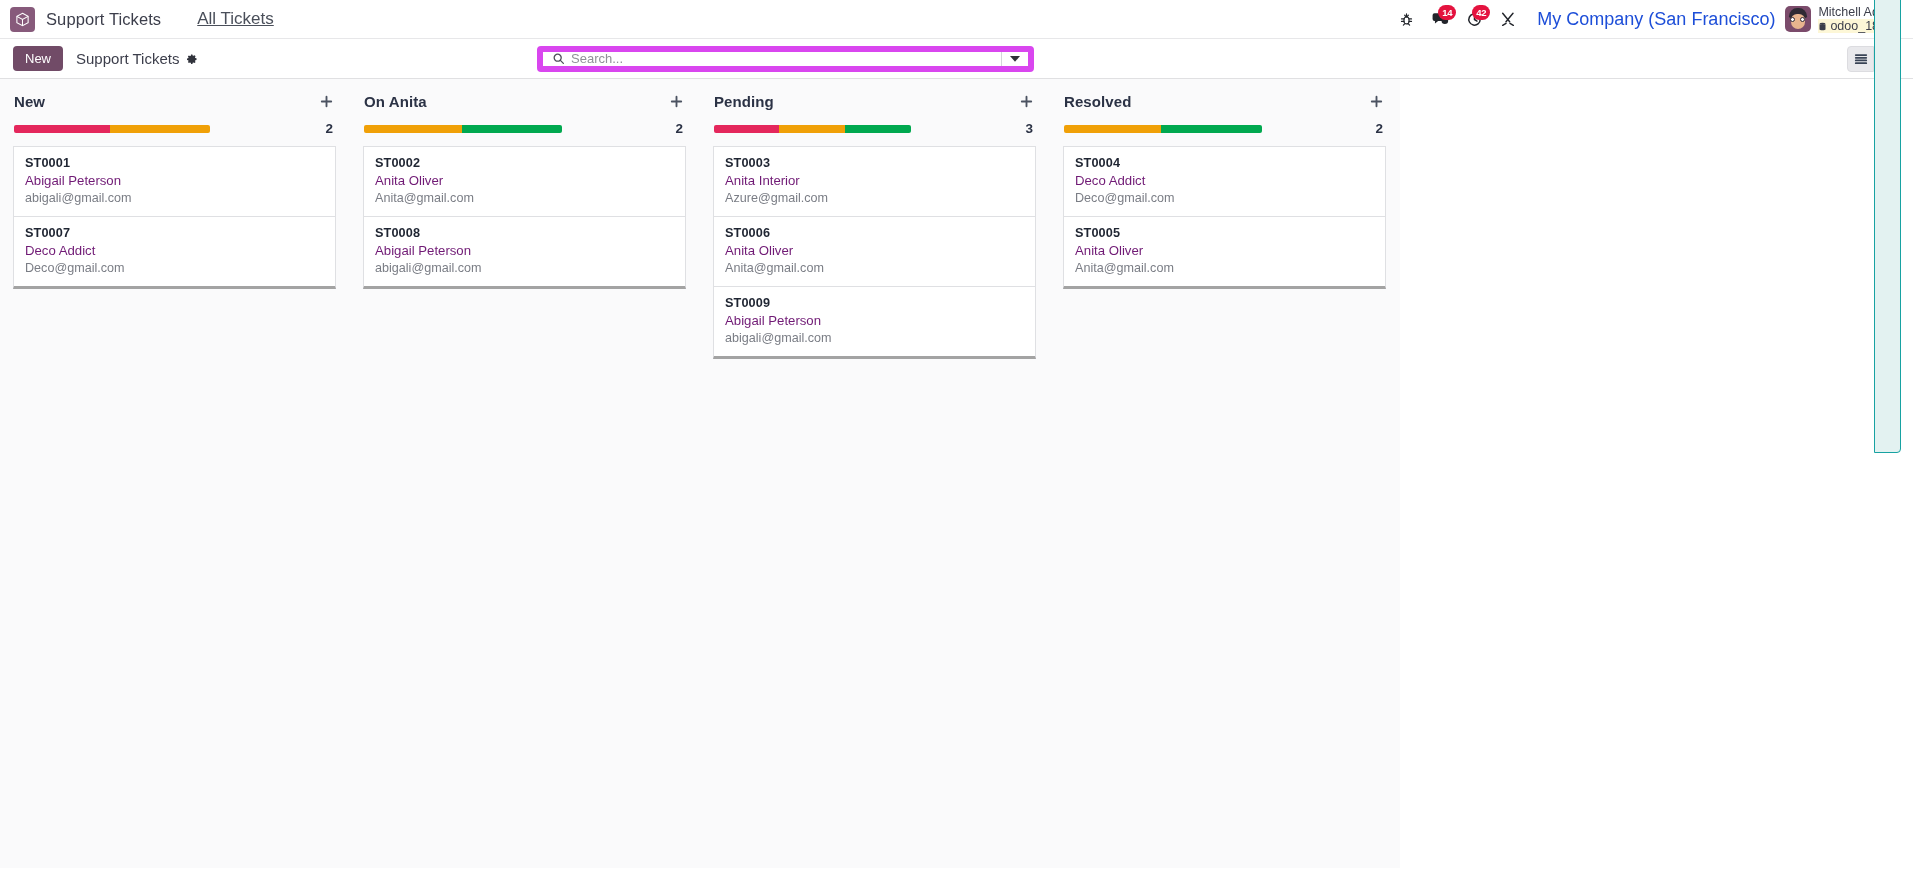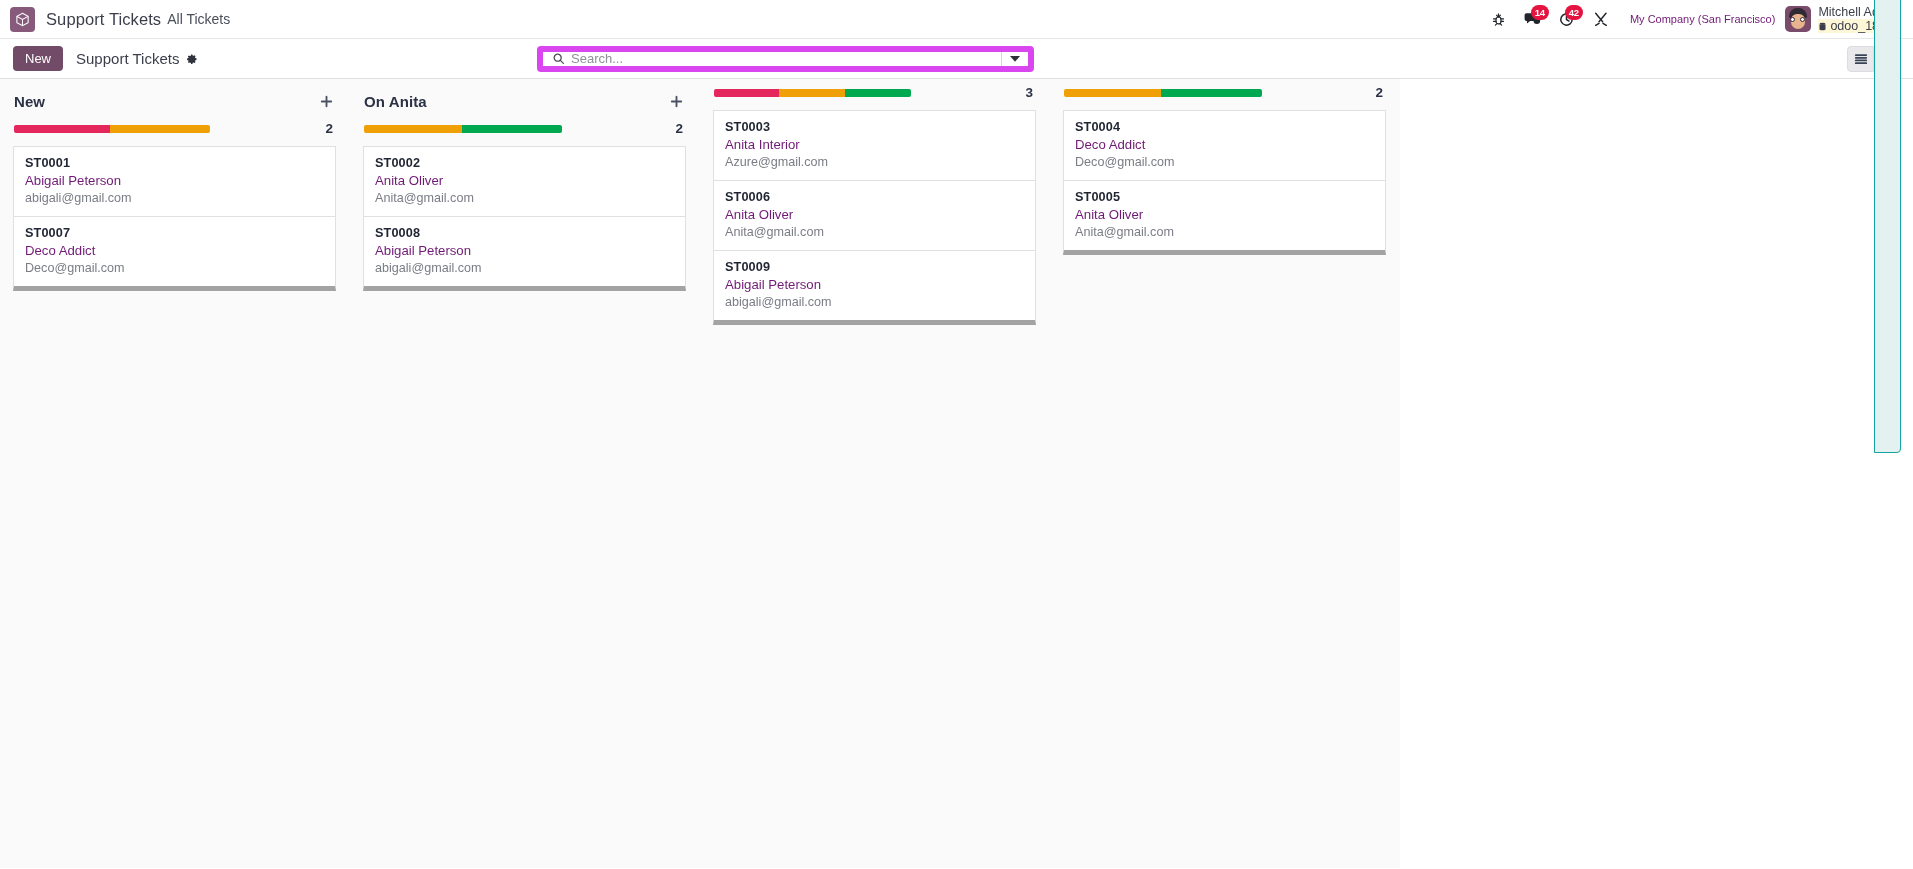--- a/index.html
+++ b/index.html
@@ -27,25 +27,27 @@
     background: #875a7b;
     border-radius: 4px;
     display: flex; align-items: center; justify-content: center;
   }
   .app-title {
     font-size: 16.5px;
     color: #3c3e4b;
     letter-spacing: .1px;
   }
   .nav-menu-item {
-    font-size: 14px;
+    font-size: 17px;
     color: #4a4f5a;
+    margin-left: 30px;
     cursor: pointer;
     padding: 4px 6px;
     border-radius: 3px;
+    text-decoration: underline;
   }
 
   .nav-right {
     margin-left: auto;
     display: flex;
     align-items: center;
     gap: 0px;
   }
   .sysicon {
     position: relative;
@@ -63,22 +65,22 @@
     font-size: 9.5px;
     font-weight: bold;
     line-height: 1;
     padding: 2.5px 4px 2.5px 4px;
     border-radius: 8px;
     min-width: 17px;
     text-align: center;
     letter-spacing: -.2px;
   }
   .company-name {
-    font-size: 11px;
-    color: #701a75;
+    font-size: 18px;
+    color: #1d4ed8;
     margin: 0 10px 0 12px;
     cursor: pointer;
     white-space: nowrap;
   }
   .user-block {
     display: flex; align-items: center; gap: 7px;
     cursor: pointer;
   }
   .avatar {
     width: 26px; height: 26px;
@@ -265,21 +267,21 @@
     padding-right: 2px;
   }
   .kcards { display: flex; flex-direction: column; }
   .kcard {
     background: #ffffff;
     border: 1px solid #dfe0e3;
     border-bottom: none;
     padding: 9px 11px 11px 11px;
     cursor: pointer;
   }
-  .kcard:last-child { border-bottom: 5px solid #a3a3a3; }
+  .kcard:last-child { border-bottom: 3px solid #a3a3a3; }
   .kcard-id {
     font-size: 12.7px;
     font-weight: bold;
     color: #1f2532;
     letter-spacing: .1px;
   }
   .kcard-partner {
     font-size: 13.2px;
     color: #701a75;
     margin-top: 3px;
@@ -450,20 +452,26 @@
           <div class="kcard-email">Anita@gmail.com</div>
         </div>
         <div class="kcard">
           <div class="kcard-id">ST0008</div>
           <div class="kcard-partner">Abigail Peterson</div>
           <div class="kcard-email">abigali@gmail.com</div>
         </div>
       </div>
     </div>
     <div class="kcolumn">
+      <div class="kcolumn-head">
+        <span class="kcolumn-title">Pending</span>
+        <span class="kcolumn-add"><svg width="13" height="13" viewBox="0 0 16 16" fill="none" stroke="currentColor" stroke-width="2.3" stroke-linecap="round">
+            <path d="M8 2.2 V13.8 M2.2 8 H13.8"></path>
+          </svg></span>
+      </div>
       <div class="kprogress-row">
         <div class="kprogress">
           <span class="seg" style="background: rgb(228, 39, 92); width: 65px;"></span>
           <span class="seg" style="background: rgb(240, 160, 7); width: 66px;"></span>
           <span class="seg" style="background: rgb(0, 168, 79); width: 66px;"></span>
         </div>
         <span class="kcount">3</span>
       </div>
       <div class="kcards">
         <div class="kcard">
@@ -477,20 +485,26 @@
           <div class="kcard-email">Anita@gmail.com</div>
         </div>
         <div class="kcard">
           <div class="kcard-id">ST0009</div>
           <div class="kcard-partner">Abigail Peterson</div>
           <div class="kcard-email">abigali@gmail.com</div>
         </div>
       </div>
     </div>
     <div class="kcolumn">
+      <div class="kcolumn-head">
+        <span class="kcolumn-title">Resolved</span>
+        <span class="kcolumn-add"><svg width="13" height="13" viewBox="0 0 16 16" fill="none" stroke="currentColor" stroke-width="2.3" stroke-linecap="round">
+            <path d="M8 2.2 V13.8 M2.2 8 H13.8"></path>
+          </svg></span>
+      </div>
       <div class="kprogress-row">
         <div class="kprogress">
           <span class="seg" style="background: rgb(240, 160, 7); width: 97px;"></span>
           <span class="seg" style="background: rgb(0, 168, 79); width: 101px;"></span>
         </div>
         <span class="kcount">2</span>
       </div>
       <div class="kcards">
         <div class="kcard">
           <div class="kcard-id">ST0004</div>

